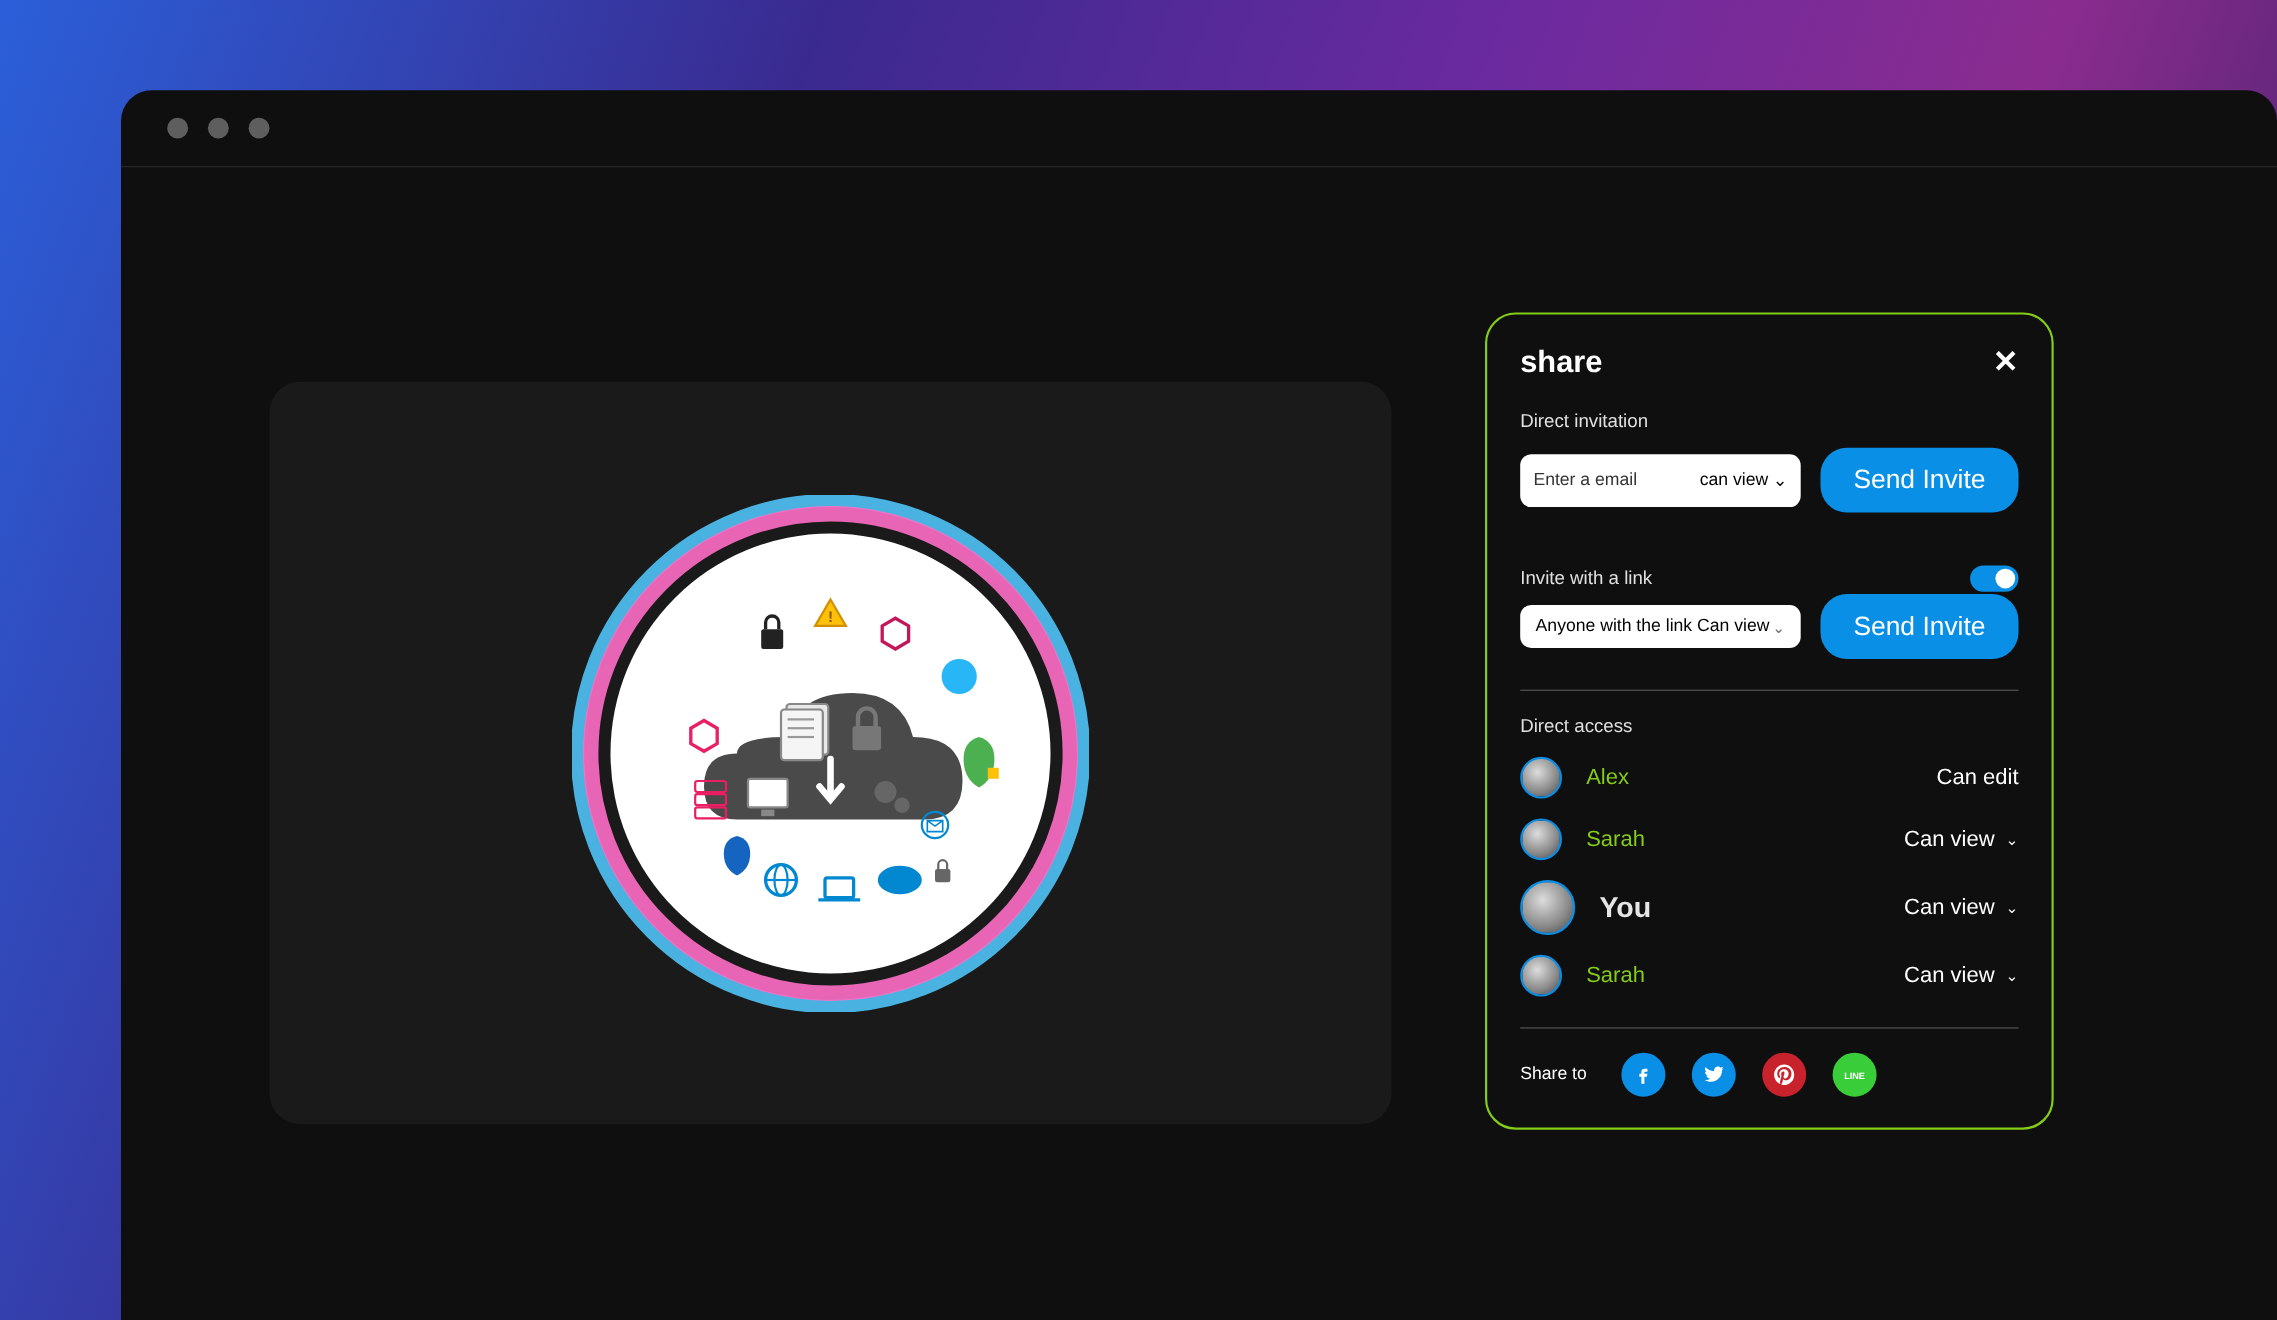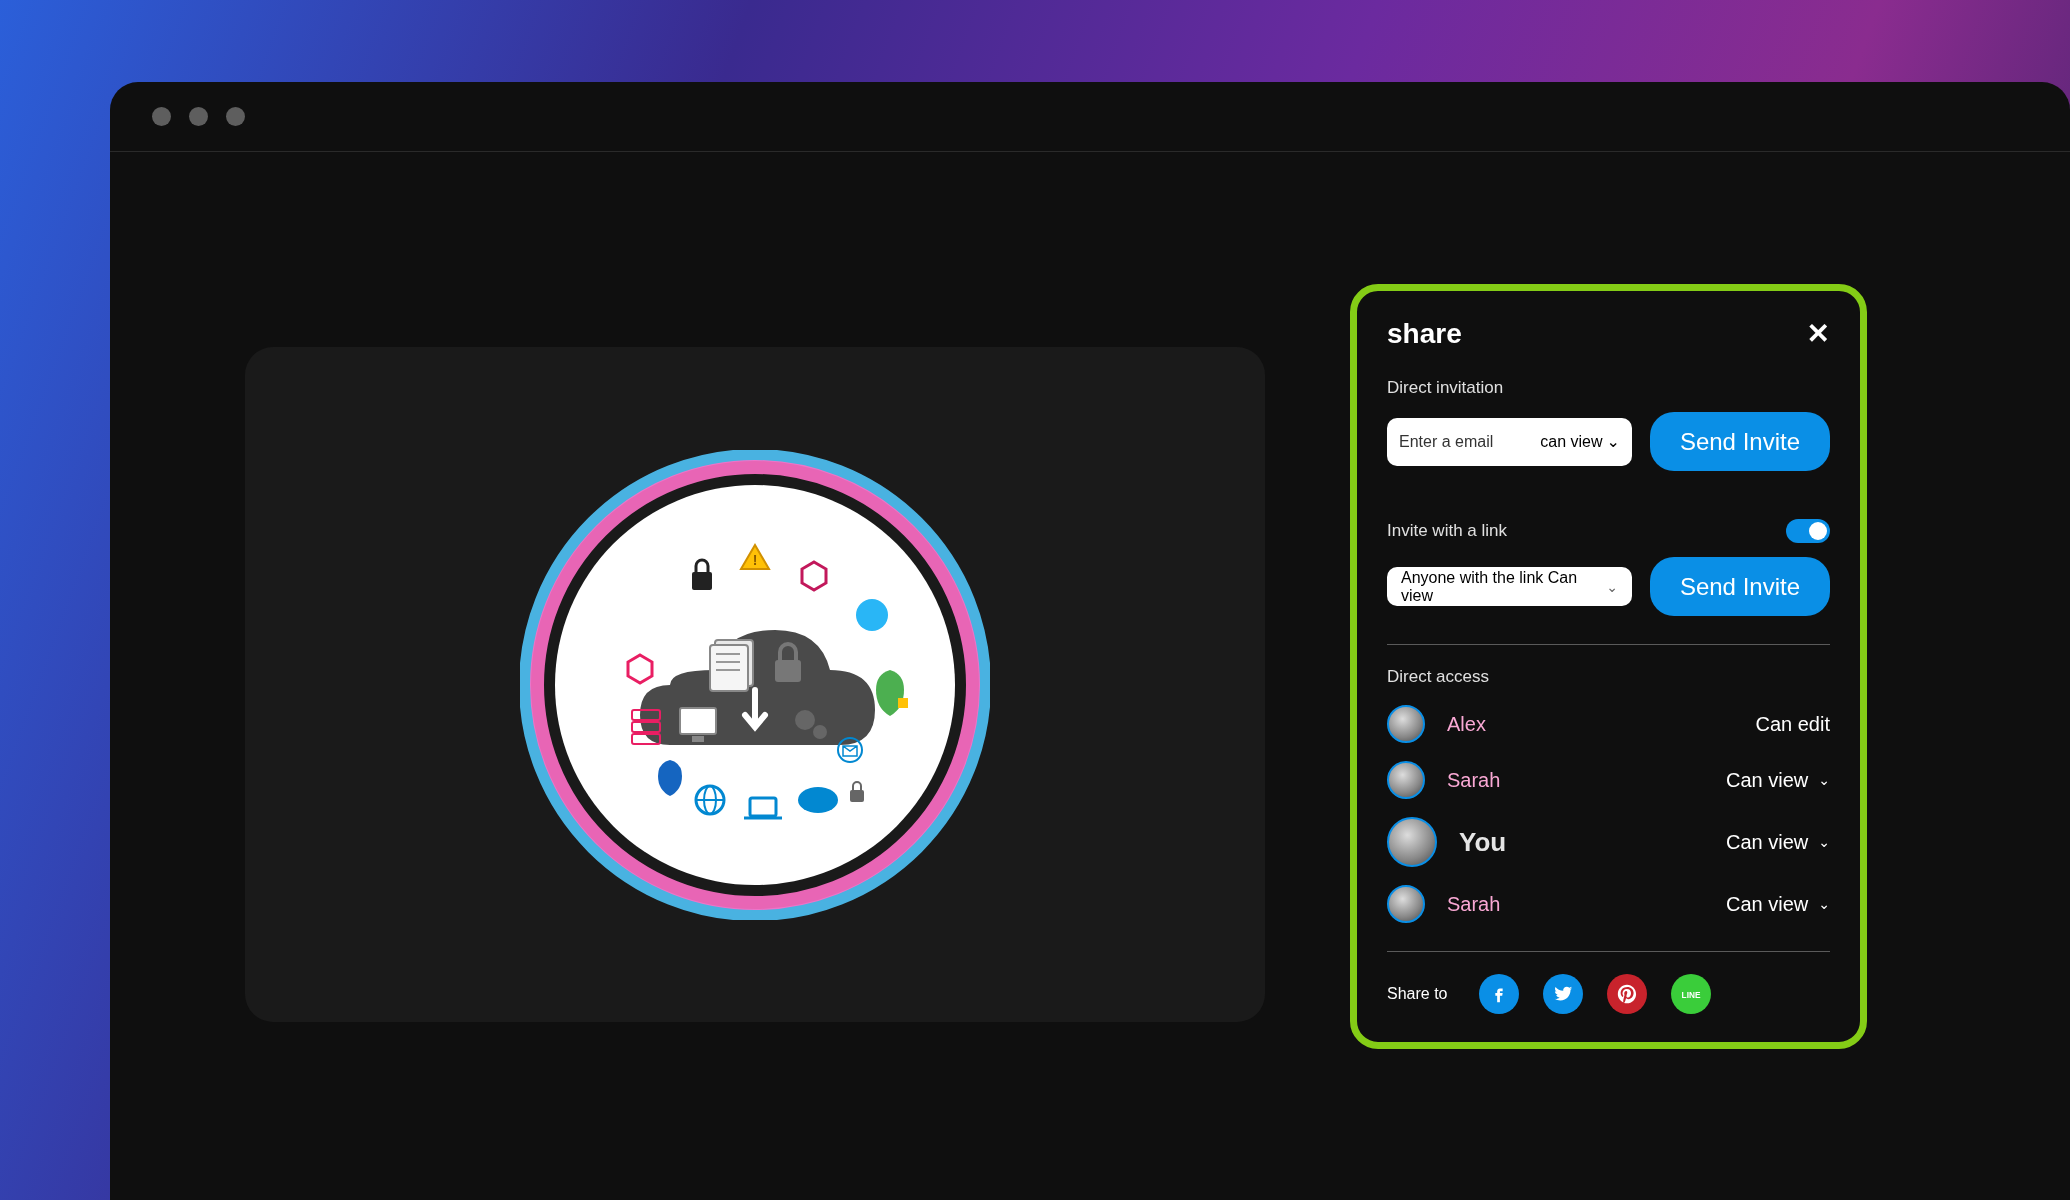--- a/index.html
+++ b/index.html
@@ -47,21 +47,21 @@
       transform: translate(-50%, -50%);
       width: 470px;
       height: 470px;
     }
     .share-panel {
       position: absolute;
       left: 1240px;
       top: 132px;
       width: 517px;
       background: #0f0f0f;
-      border: 7px solid #84cc16;
+      border: 2px solid #84cc16;
       border-radius: 28px;
       padding: 26px 30px 28px 30px;
       color: #fff;
     }
     .share-header {
       display: flex; justify-content: space-between; align-items: center;
       margin-bottom: 28px;
     }
     .share-title { font-size: 28px; font-weight: bold; color: #fff; }
     .close-x { font-size: 28px; font-weight: bold; cursor: pointer; color: #fff; }
@@ -84,41 +84,41 @@
     .send-btn {
       background: #0a8fe6;
       color: #fff;
       border: none;
       border-radius: 24px;
       height: 59px;
       padding: 0 30px;
       font-size: 24px;
       cursor: pointer;
     }
-    .link-row-top { display: flex; justify-content: space-between; align-items: center; margin-top: 48px; margin-bottom: 14px; }
+    .link-row-top { display: flex; justify-content: space-between; align-items: center; margin-top: 48px; margin-bottom: 2px; }
     .toggle {
       width: 44px; height: 24px; background: #0a8fe6; border-radius: 12px; position: relative;
     }
     .toggle-thumb { position: absolute; right: 3px; top: 3px; width: 18px; height: 18px; background: #fff; border-radius: 50%; }
     .link-select-wrap {
       flex: 1; background: #fff; border-radius: 10px; height: 39px;
       display: flex; align-items: center; justify-content: space-between;
       padding: 0 14px; color: #000; font-size: 16px;
     }
     .divider { height: 1px; background: #5a5a5a; margin-top: 28px; margin-bottom: 22px; }
     .direct-label { font-size: 17px; color: #e0e0e0; margin-bottom: 18px; }
     .user-row {
       display: flex; align-items: center; justify-content: space-between;
       margin-bottom: 18px;
     }
     .user-left { display: flex; align-items: center; gap: 22px; }
     .avatar { border-radius: 50%; border: 2px solid #0a8fe6; background: #444; }
     .avatar-sm { width: 38px; height: 38px; }
     .avatar-lg { width: 50px; height: 50px; }
-    .user-name { font-size: 20px; color: #f9a8d4; }
+    .user-name { font-size: 20px; color: #84cc16; }
     .user-name-you { font-size: 26px; color: #e5e5e5; font-weight: bold; }
     .user-perm { font-size: 20px; color: #fff; display: flex; align-items: center; gap: 10px; }
     .shareto-row { display: flex; align-items: center; gap: 24px; margin-top: 4px; }
     .shareto-label { font-size: 16px; color: #fff; margin-right: 8px; }
     .social-icon { width: 40px; height: 40px; border-radius: 50%; display: flex; align-items: center; justify-content: center; }
     .fb { background: #0a8fe6; }
     .tw { background: #0a8fe6; }
     .pt { background: #c8232c; }
     .ln { background: #3acd3a; }
     .social-icon svg { width: 22px; height: 22px; fill: #fff; }

